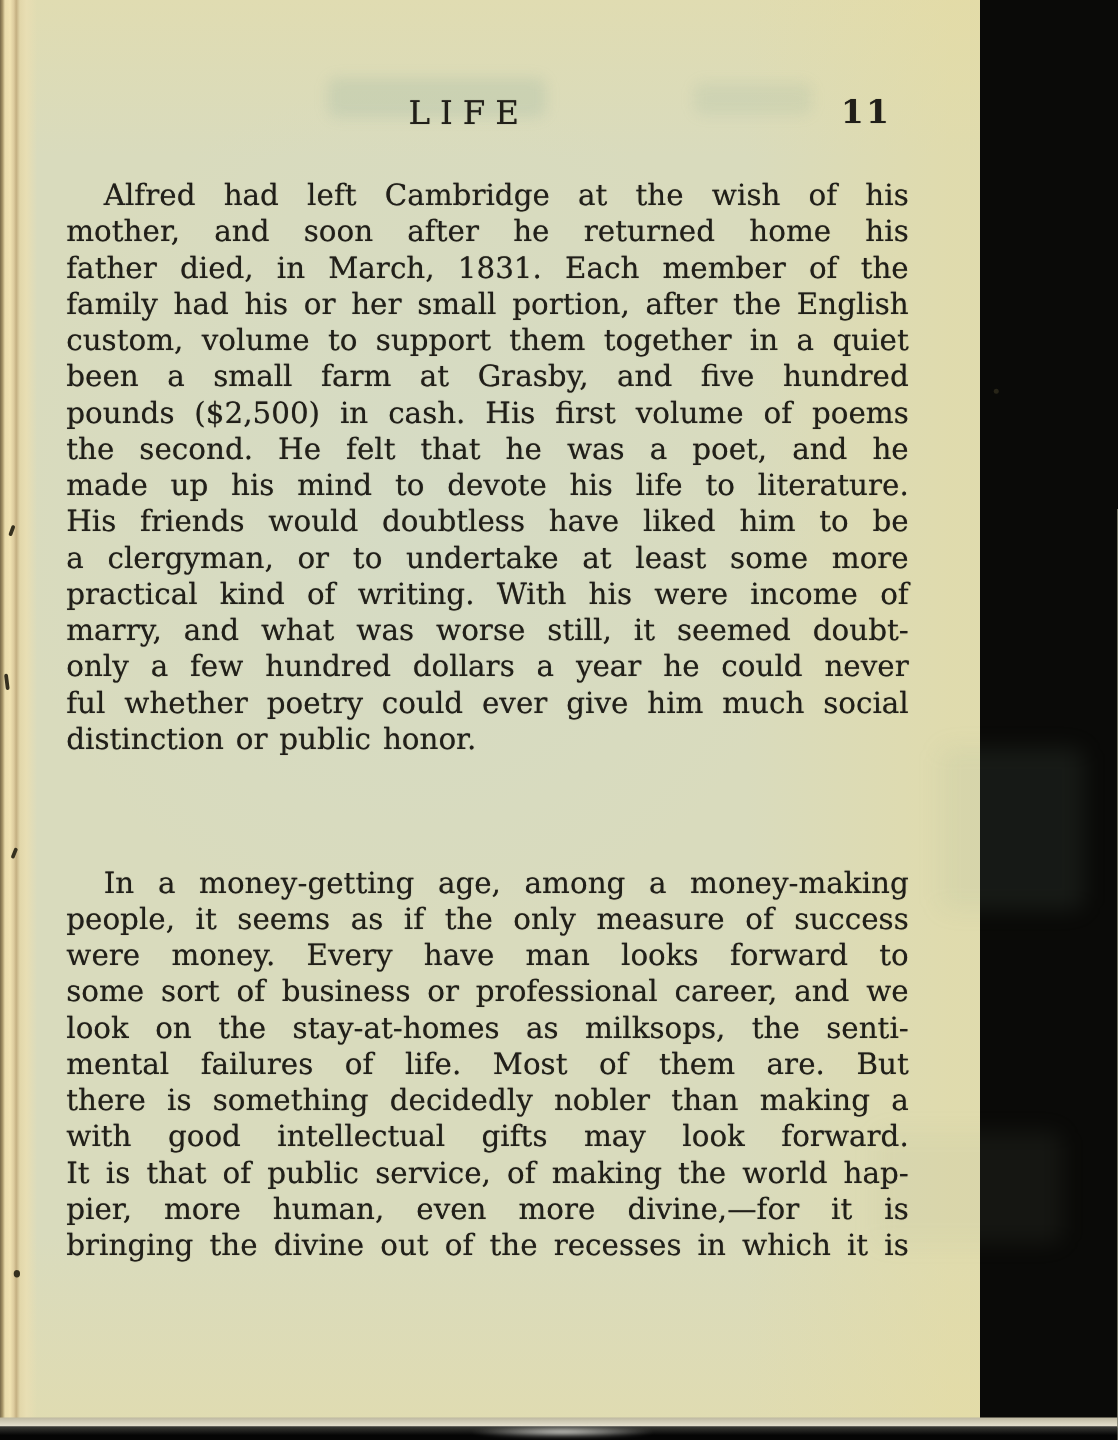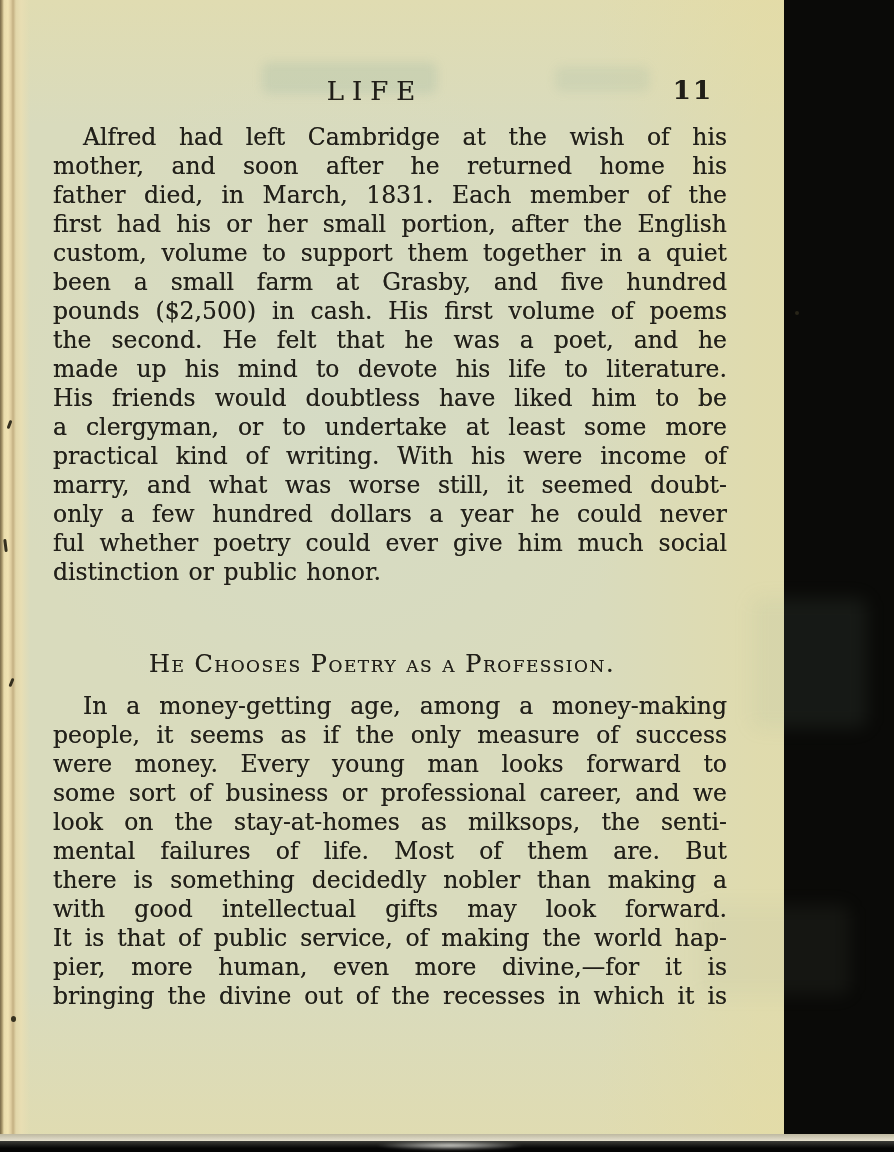--- a/index.html
+++ b/index.html
@@ -37,21 +37,21 @@
   
   .ink { color:#211f19; text-shadow:0 0 0.6px rgba(25,24,18,0.65); }
   .header-row { position:absolute; left:53px; top:76px; width:674px; height:32px; }
   .header-title {
     position:absolute; left:0; right:30px; text-align:center;
     font-size:26px; letter-spacing:8px; font-weight:normal;
   }
   .page-num { position:absolute; right:14px; top:-1px; font-size:26px; font-weight:bold; letter-spacing:2px; }
 
   .para { position:absolute; left:53px; width:674px; font-size:23.5px; line-height:29px; word-spacing:2px; }
-  .para1 { top:123px; }
+  .para1 { top:142px; }
   .para2 { top:692px; }
   .line { text-align:justify; text-align-last:justify; }
   .line.indent  { text-indent:30px; }
   .line.endpara { text-align-last:left; }
 
   .heading {
     position:absolute; left:45px; top:650px; width:674px; margin:0;
     text-align:center; font-variant:small-caps; font-weight:normal;
     font-size:24px; letter-spacing:1.5px; line-height:29px;
   }
@@ -92,41 +92,40 @@
 
   <header class="header-row">
     <div class="header-title">LIFE</div>
     <div class="page-num">11</div>
   </header>
 
   <section class="para para1">
     <div class="line indent">Alfred had left Cambridge at the wish of his</div>
     <div class="line">mother, and soon after he returned home his</div>
     <div class="line">father died, in March, 1831. Each member of the</div>
-    <div class="line">first had his or her small portion, after the English</div>
+    <div class="line">family had his or her small portion, after the English</div>
     <div class="line">custom, volume to support them together in a quiet</div>
     <div class="line">been a small farm at Grasby, and five hundred</div>
     <div class="line">pounds ($2,500) in cash. His first volume of poems</div>
     <div class="line">the second. He felt that he was a poet, and he</div>
     <div class="line">made up his mind to devote his life to literature.</div>
     <div class="line">His friends would doubtless have liked him to be</div>
     <div class="line">a clergyman, or to undertake at least some more</div>
     <div class="line">practical kind of writing. With his were income of</div>
     <div class="line">marry, and what was worse still, it seemed doubt-</div>
     <div class="line">only a few hundred dollars a year he could never</div>
     <div class="line">ful whether poetry could ever give him much social</div>
     <div class="line endpara">distinction or public honor.</div>
   </section>
 
-  <h2 class="heading ink">He Chooses Poetry as a Profession.</h2>
 
   <section class="para para2">
     <div class="line indent">In a money-getting age, among a money-making</div>
     <div class="line">people, it seems as if the only measure of success</div>
-    <div class="line">were money. Every young man looks forward to</div>
+    <div class="line">were money. Every have man looks forward to</div>
     <div class="line">some sort of business or professional career, and we</div>
     <div class="line">look on the stay-at-homes as milksops, the senti-</div>
     <div class="line">mental failures of life. Most of them are. But</div>
     <div class="line">there is something decidedly nobler than making a</div>
     <div class="line">with good intellectual gifts may look forward.</div>
     <div class="line">It is that of public service, of making the world hap-</div>
     <div class="line">pier, more human, even more divine,—for it is</div>
     <div class="line">bringing the divine out of the recesses in which it is</div>
   </section>
 

